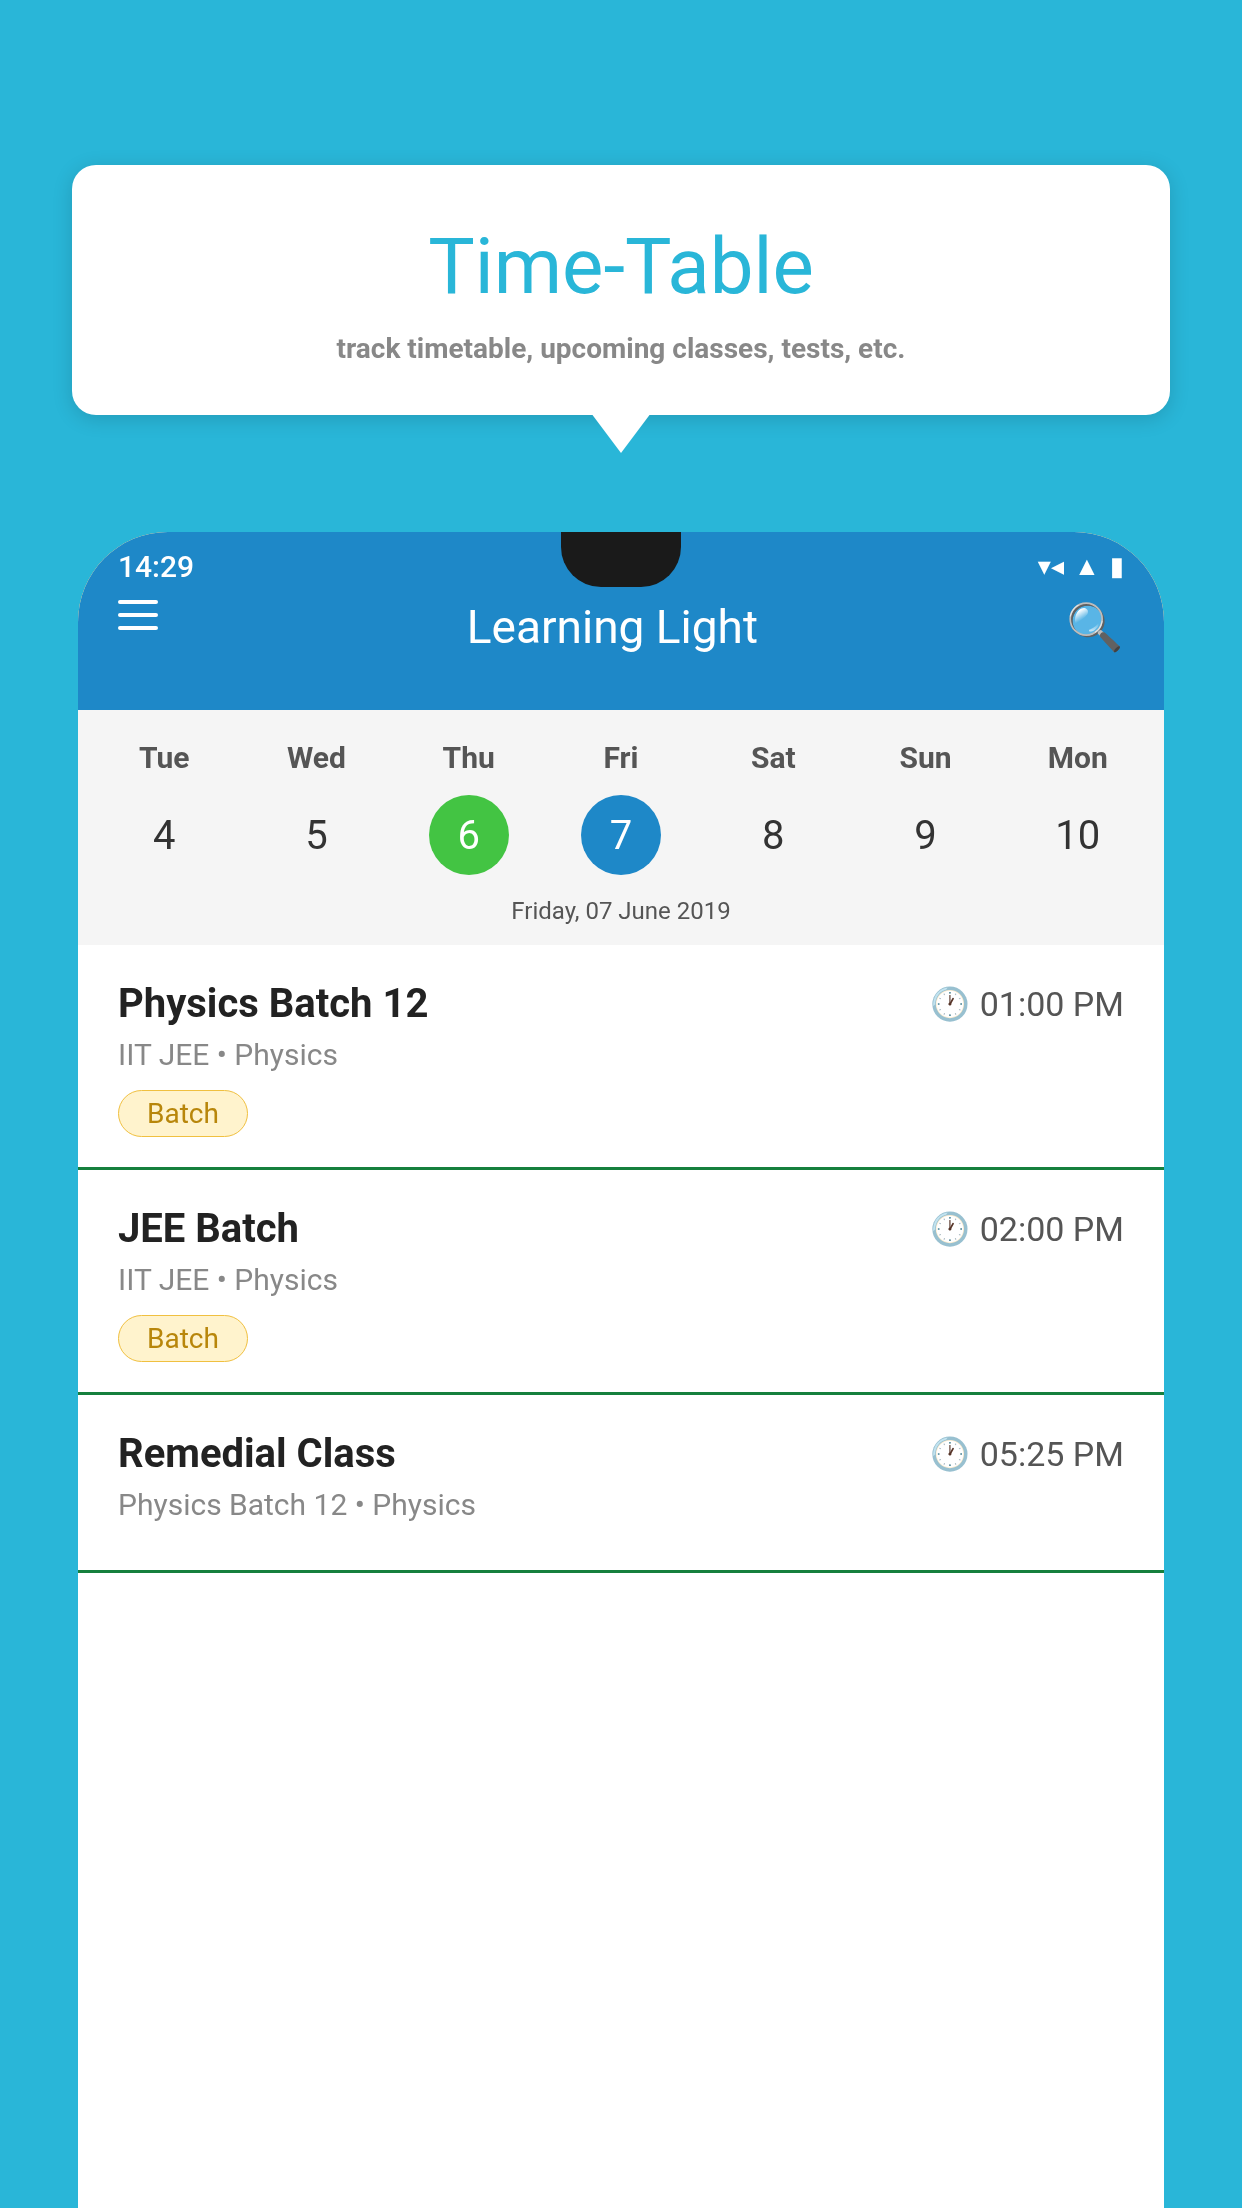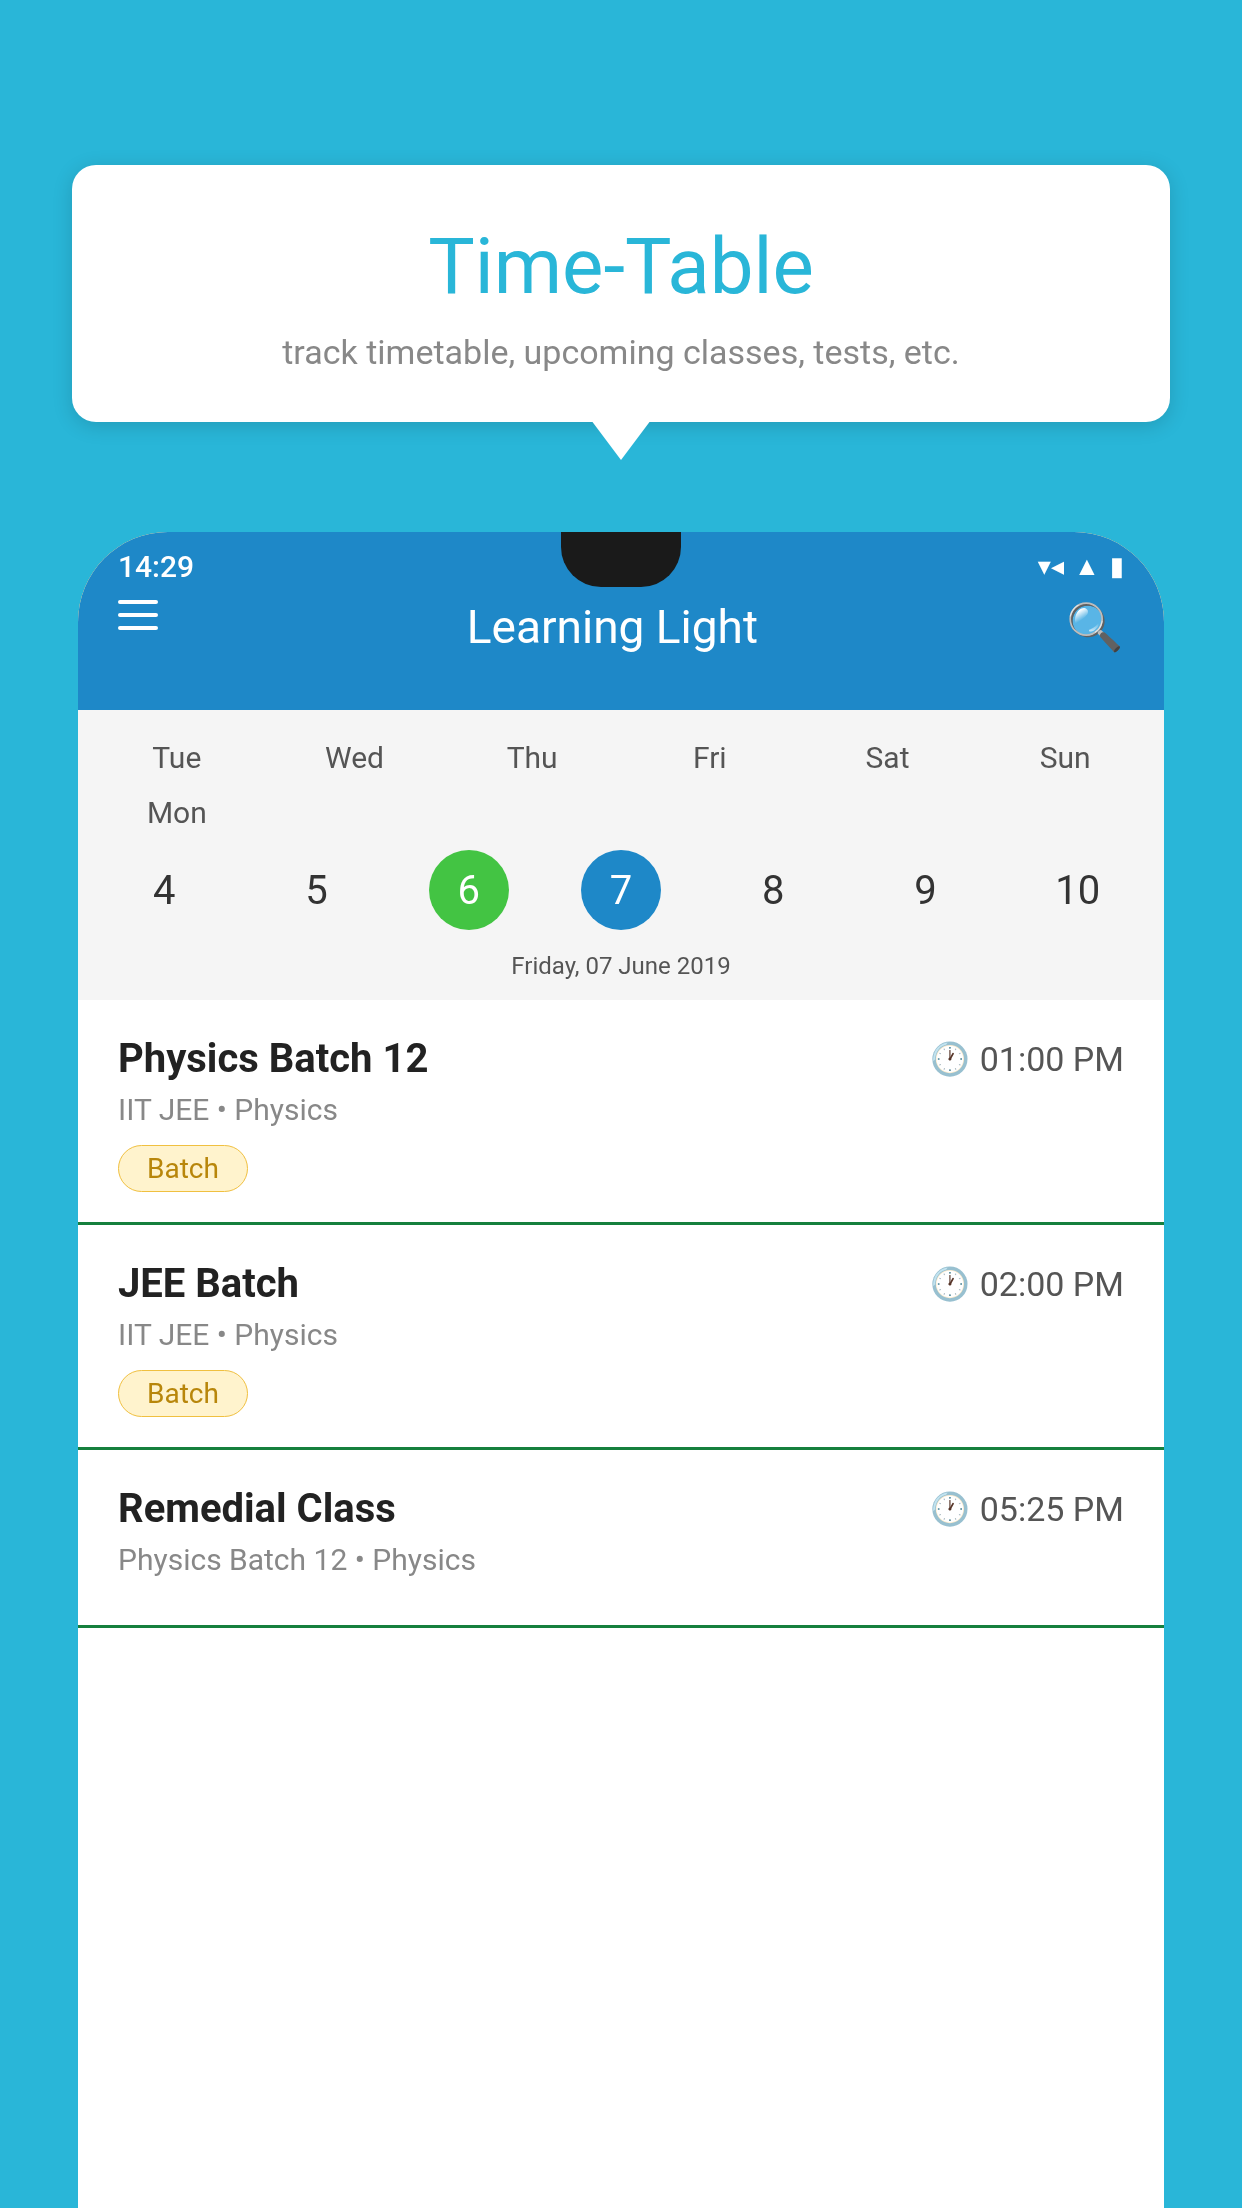--- a/index.html
+++ b/index.html
@@ -41,23 +41,23 @@
     }
 
     .tooltip-title {
       font-size: 78px;
       color: #29B6D8;
       font-weight: 400;
       margin-bottom: 20px;
     }
 
     .tooltip-subtitle {
-      font-size: 34px;
+      font-size: 28px;
       color: #888;
-      font-weight: 400;
+      font-weight: 700;
     }
 
     
     .phone-container {
       position: absolute;
       top: 520px;
       left: 78px;
       right: 78px;
       bottom: 0;
     }
@@ -150,23 +150,24 @@
     }
 
     
     .calendar-strip {
       background: #f5f5f5;
       padding: 20px 10px 0;
     }
 
     .day-headers {
       display: grid;
-      grid-template-columns: repeat(6, 1fr);
+      grid-template-columns: repeat(7, 1fr);
       text-align: center;
       margin-bottom: 10px;
+      font-weight: bold;
     }
 
     .day-header {
       font-size: 30px;
       color: #555;
       padding: 10px 0;
     }
 
     .day-numbers {
       display: grid;

